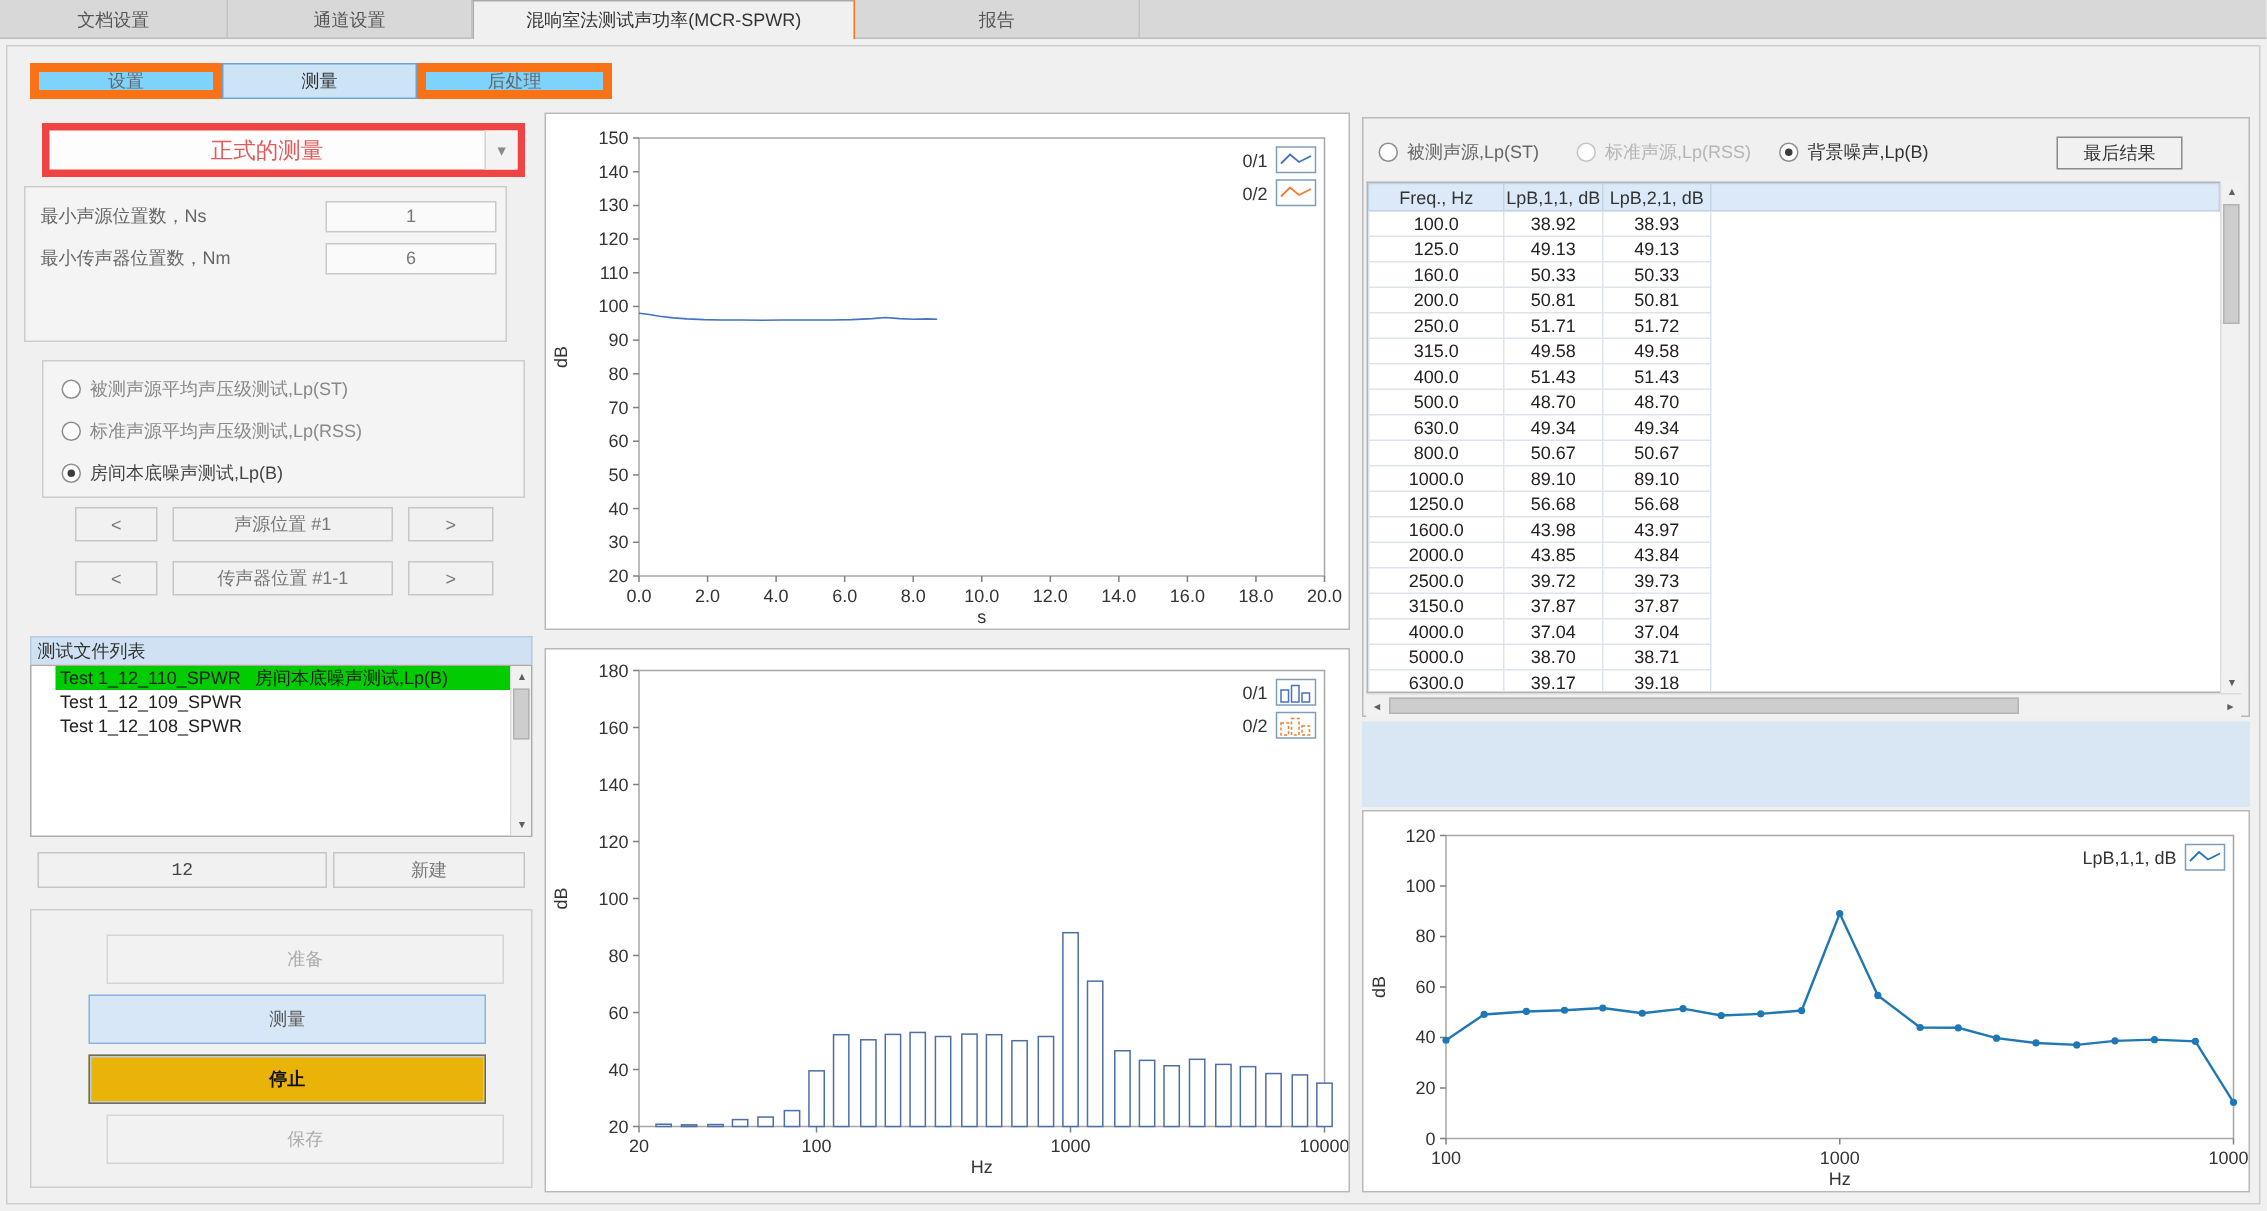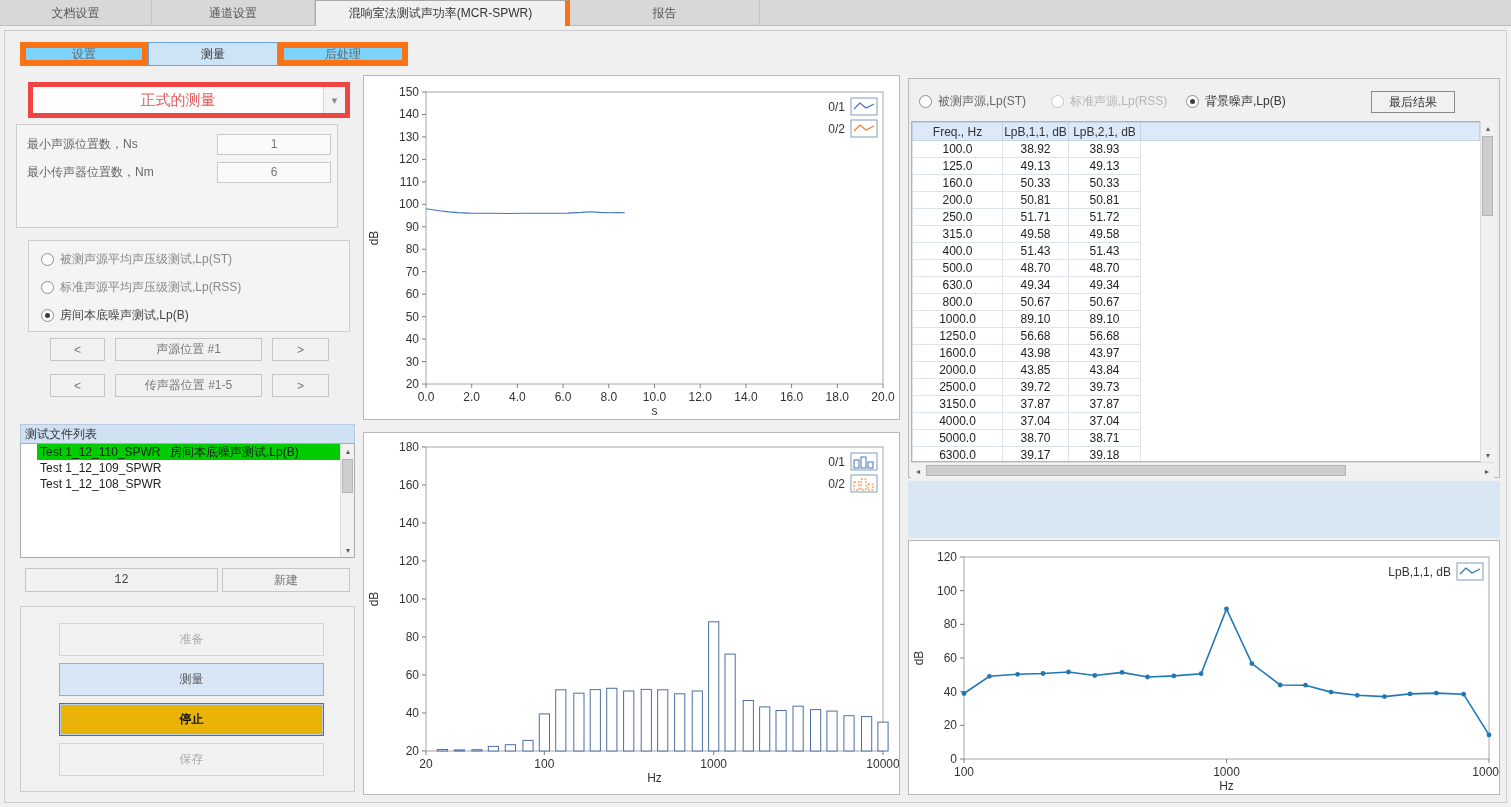--- a/index.html
+++ b/index.html
@@ -12,35 +12,35 @@
   }
 
   
   .tabbar { position:absolute; left:0; top:0; width:1511px; height:26px;
             background:#d8d8d8; border-bottom:1px solid #bdbdbd; display:flex; }
   .tab { height:26px; display:flex; align-items:center; justify-content:center;
          color:#555; border-right:1px solid #c3c3c3; cursor:default; }
   .tab:nth-child(1){ width:152px; } .tab:nth-child(2){ width:163px; }
   .tab:nth-child(3){ width:255px; } .tab:nth-child(4){ width:190px; }
   .tab.active { background:#f0f0f0; color:#333; border-top:1px solid #a9a9a9;
-                border-left:1px solid #a9a9a9; border-right:5px solid #f97316; }
+                border-left:1px solid #a9a9a9; border-right:1px solid #f97316; }
 
   .frame { position:absolute; left:4px; top:30px; width:1503px; height:773px;
            border:1px solid #cdcdcd; pointer-events:none; }
 
   
   .subtab { position:absolute; top:42px; height:24px; display:flex; align-items:center;
             justify-content:center; background:#7dd3fc; border:6px solid #f97316; color:#666; }
   .subtab.active { background:#cde3f6; border:1px solid #6da2d5; color:#333; }
 
   
   .groupbox { position:absolute; border:1px solid #cdcdcd; background:#f4f4f4; }
   .btn { position:absolute; display:flex; align-items:center; justify-content:center;
          background:#f1f1f1; border:1px solid #c6c6c6; color:#777; cursor:default; }
-  .btn.state-disabled { color:#ababab; border-color:#d5d5d5; background:#f2f2f2; }
+  .btn.state-disabled { color:#ababab; border-color:#d5d5d5; background:#f2f2f2;margin-left:12px; }
   .btn.state-highlight { background:#d7e7f7; border-color:#8ab4dd; color:#555; }
   .btn.state-focus { color:#111; font-weight:bold; border:1px solid #6a6a6a;
                      box-shadow:inset 0 0 0 1px #b9cede; background:#eab308; }
 
   .combo { position:absolute; left:28px; top:82px; width:322px; height:36px;
            background:#fdfdfd; border:5px solid #ef4444; display:flex; align-items:center; }
   .combo-text { flex:1; text-align:center; font-size:15px; }
   .combo-arrow { width:22px; height:100%; display:flex; align-items:center; justify-content:center;
                  border-left:1px solid #d5d5d5; color:#8a8a8a; background:#f3f3f3; font-size:11px; }
 
@@ -141,21 +141,21 @@
     <span class="radio checked"></span>
     <span class="radio-label strong">房间本底噪声测试,Lp(B)</span>
   </div>
 </div>
 
 <div class="btn" style="left:50px; top:338px; width:55px; height:23px;">&lt;</div>
 <div class="btn" style="left:115px; top:338px; width:147px; height:23px;">声源位置 #1</div>
 <div class="btn" style="left:272px; top:338px; width:57px; height:23px;">&gt;</div>
 
 <div class="btn" style="left:50px; top:374px; width:55px; height:23px;">&lt;</div>
-<div class="btn" style="left:115px; top:374px; width:147px; height:23px;">传声器位置 #1-5</div>
+<div class="btn" style="left:115px; top:374px; width:147px; height:23px;">传声器位置 #1-1</div>
 <div class="btn" style="left:272px; top:374px; width:57px; height:23px;">&gt;</div>
 
 <div class="list-header">测试文件列表</div>
 <div class="listbox">
   <div class="list-inner">
       <div class="list-item selected"><span class="fname">Test 1_12_110_SPWR</span><span class="fdesc">房间本底噪声测试,Lp(B)</span></div>
       <div class="list-item"><span class="fname">Test 1_12_109_SPWR</span></div>
       <div class="list-item"><span class="fname">Test 1_12_108_SPWR</span></div>
     </div>
   <div class="vscroll" style="right:0; top:0; height:100%;">

